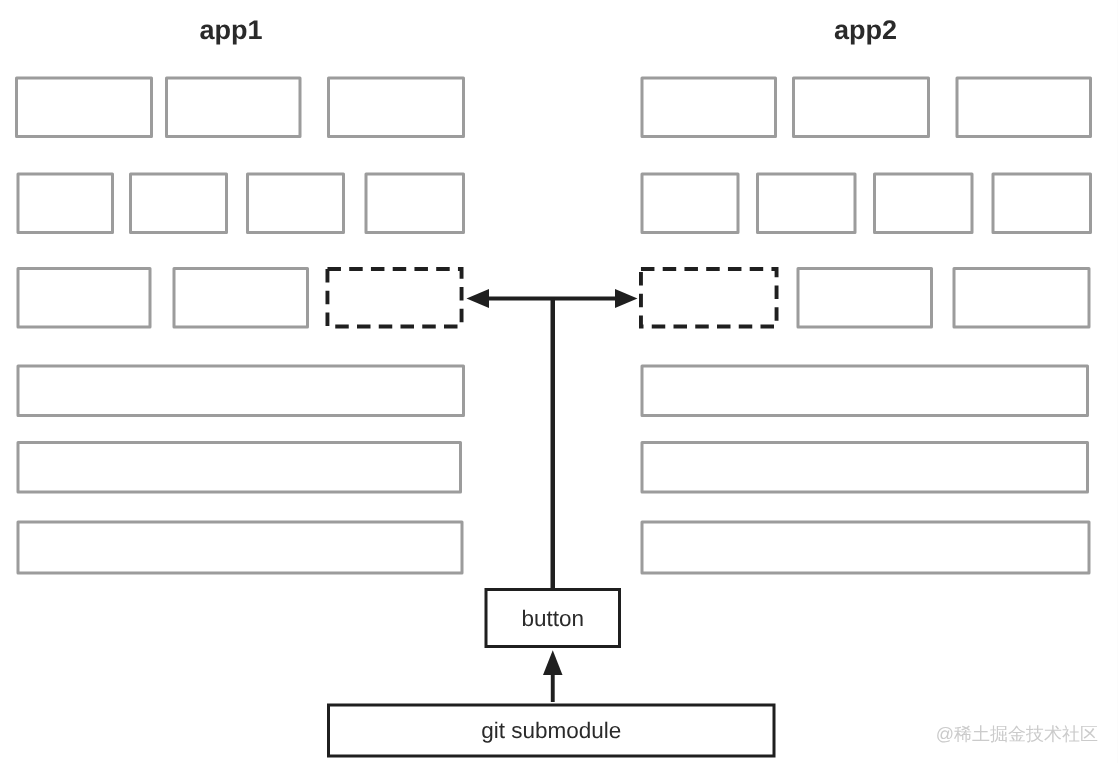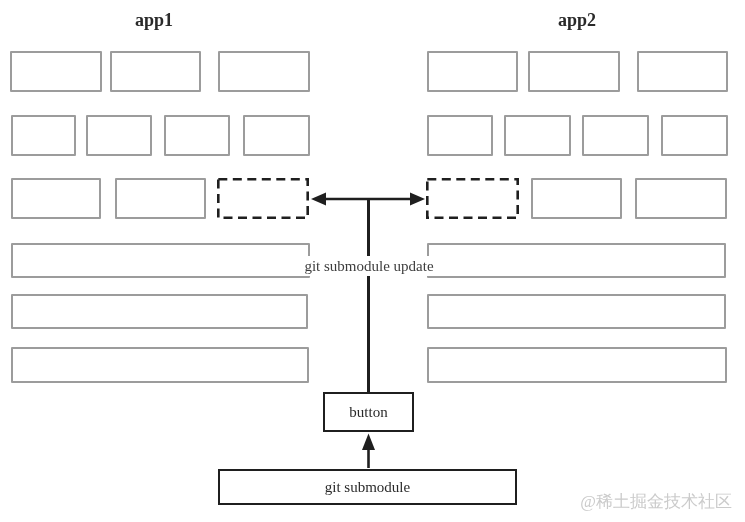--- a/index.html
+++ b/index.html
@@ -13,21 +13,20 @@
   html,body{margin:0;padding:0;}
   body{
     font-family:"Liberation Sans", sans-serif;
     background:#f3f3f3;
   }
   .canvas{
     position:relative;
     width:745px;height:522px;
     background:var(--bg);
     overflow:hidden;
-    font-family:Liberation Serif, serif;
   }
   .app-title{
     position:absolute;
     width:70px;
     text-align:center;
     font-size:18px;
     font-weight:bold;
     color:var(--title-text);
     z-index:3;
   }
@@ -71,22 +70,22 @@
     width:162px;
     text-align:center;
     font-size:15px;
     line-height:20px;
     color:var(--label-text);
     background:var(--bg);
     z-index:3;
   }
   .watermark{
     position:absolute;
-    right:13px;bottom:9px;
-    font-size:17px;
+    right:13px;bottom:24px;
+    font-size:12px;
     color:var(--watermark);
     z-index:3;
   }
 </style>
 </head>
 <body>
 
 <div class="canvas">
 
   <div class="app-title" style="left:119px;top:10px;">app1</div>
@@ -132,20 +131,19 @@
     <line class="wire" x1="323" y1="199" x2="413" y2="199" stroke-width="2.6"></line>
     <polygon class="arrowhead" points="311,199 326,192.6 326,205.4"></polygon>
     <polygon class="arrowhead" points="425,199 410,192.6 410,205.4"></polygon>
 
     <line class="wire" x1="368.5" y1="199" x2="368.5" y2="392" stroke-width="3"></line>
 
     <line class="wire" x1="368.5" y1="468" x2="368.5" y2="447" stroke-width="2.6"></line>
     <polygon class="arrowhead" points="368.5,433.5 362,450 375,450"></polygon>
   </svg>
 
-  <div class="connector-label">git submodule update</div>
 
   <div class="node" style="left:323px;top:392px;width:91px;height:40px;">button</div>
   <div class="node" style="left:218px;top:469px;width:299px;height:36px;">git submodule</div>
 
   <div class="watermark">@稀土掘金技术社区</div>
 
 </div>
 
 </body></html>

